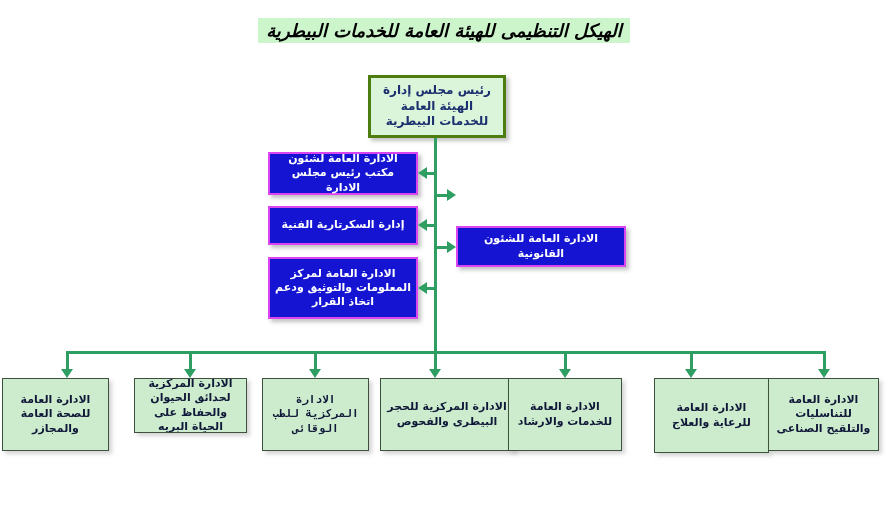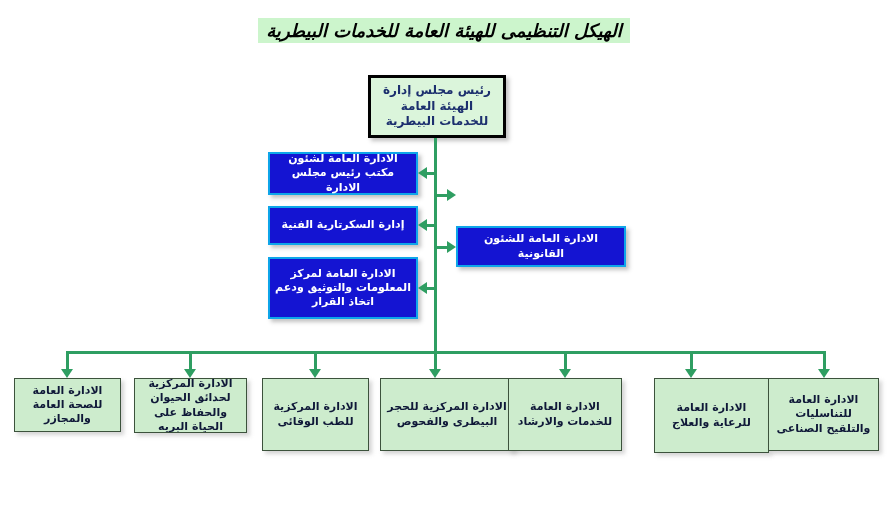--- a/index.html
+++ b/index.html
@@ -36,29 +36,29 @@
   .node{
     position:absolute;
     display:flex;align-items:center;justify-content:center;
     text-align:center;direction:rtl;
     box-sizing:border-box;
     font-weight:bold;
     line-height:1.3;
   }
   .root-node{
     background:var(--root-fill);
-    border:3px solid #000000;
+    border:3px solid #4d7c0f;
     color:var(--root-text);
     font-size:12px;
     box-shadow:3px 3px 4px rgba(120,120,120,.45);
     padding:2px 6px;
   }
   .branch-node{
     background:var(--branch-fill);
-    border:2px solid #0ea5e9;
+    border:2px solid #d946ef;
     color:var(--branch-text);
     font-size:11px;
     box-shadow:3px 3px 4px rgba(120,120,120,.45);
     padding:2px 5px;
   }
   .dept-node{
     background:var(--node-fill);
     border:1.5px solid var(--node-border);
     color:#0f1838;
     font-size:11px;
@@ -126,21 +126,21 @@
   <div class="arrow-down" style="left:309px;top:369px;"></div>
   <div class="vline" style="left:434px;top:351px;width:3px;height:18px;"></div>
   <div class="arrow-down" style="left:429px;top:369px;"></div>
   <div class="vline" style="left:564px;top:351px;width:3px;height:18px;"></div>
   <div class="arrow-down" style="left:559px;top:369px;"></div>
   <div class="vline" style="left:690px;top:351px;width:3px;height:18px;"></div>
   <div class="arrow-down" style="left:685px;top:369px;"></div>
   <div class="vline" style="left:823px;top:351px;width:3px;height:18px;"></div>
   <div class="arrow-down" style="left:818px;top:369px;"></div>
 
-  <div class="node dept-node" style="left:14px;top:378px;width:107px;height:54px;">الادارة العامة للصحة العامة والمجازر</div>
+  <div class="node dept-node" style="left:2px;top:378px;width:107px;height:73px;">الادارة العامة للصحة العامة والمجازر</div>
   <div class="node dept-node" style="left:134px;top:378px;width:113px;height:55px;">الادارة المركزية لحدائق الحيوان والحفاظ على الحياة البريه</div>
-  <div class="node dept-node" style="left:262px;top:378px;width:107px;height:73px;">الادارة المركزية للطب الوقائى</div>
+  <div class="node dept-node" style="left:262px;top:378px;width:107px;height:73px;font-family:Liberation Mono, monospace;">الادارة المركزية للطب الوقائى</div>
   <div class="node dept-node" style="left:380px;top:378px;width:134px;height:73px;">الادارة المركزية للحجر البيطرى والفحوص</div>
   <div class="node dept-node" style="left:508px;top:378px;width:114px;height:73px;">الادارة العامة للخدمات والارشاد</div>
   <div class="node dept-node" style="left:634px;top:378px;width:115px;height:75px;margin-left:20px;">الادارة العامة للرعاية والعلاج</div>
   <div class="node dept-node" style="left:768px;top:378px;width:111px;height:73px;">الادارة العامة للتناسليات والتلقيح الصناعى</div>
 
 </div>
 
 </body></html>

